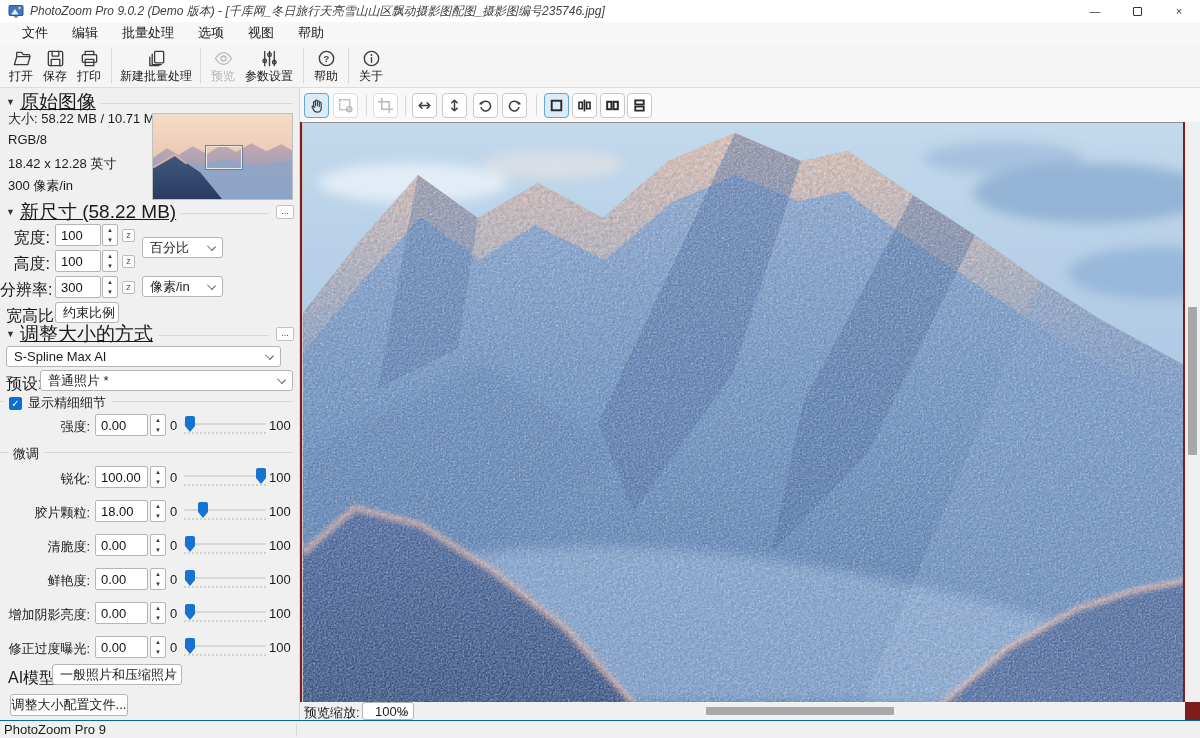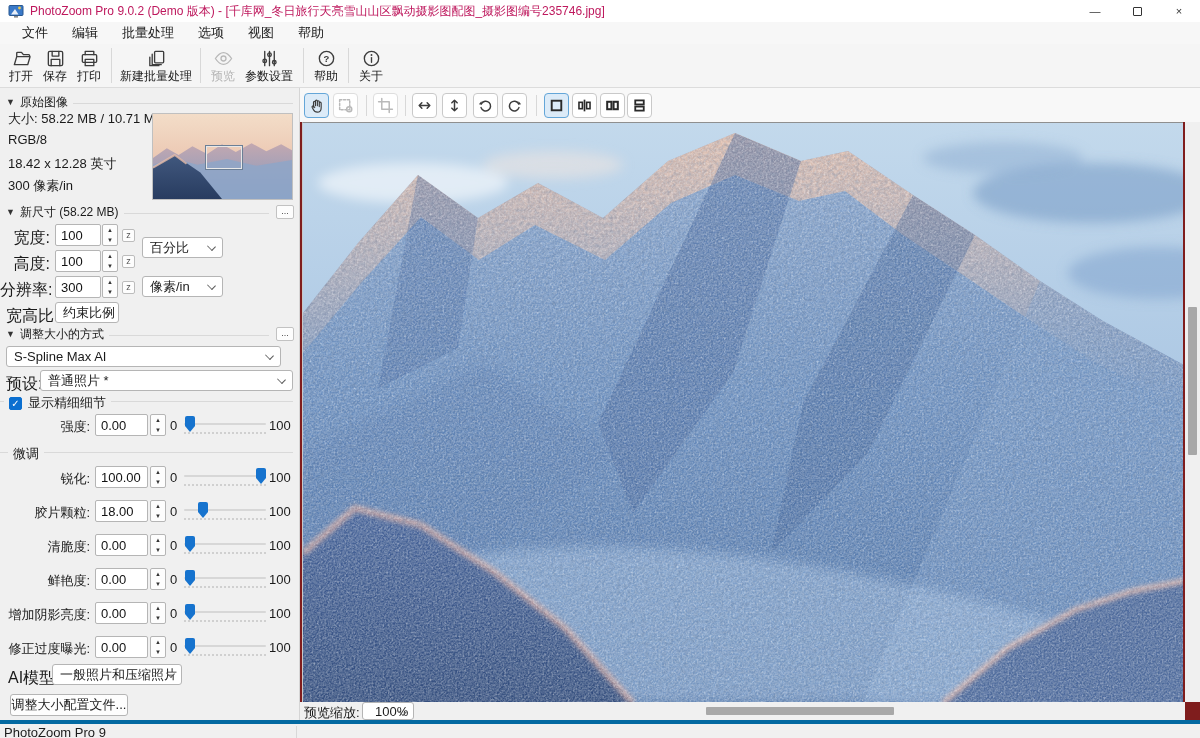--- a/index.html
+++ b/index.html
@@ -4,21 +4,21 @@
 <style>
   * { margin:0; padding:0; box-sizing:border-box; }
   html,body { width:1200px; height:738px; overflow:hidden; }
   body { font-family:"Liberation Sans","DejaVu Sans",sans-serif; font-size:13px; color:#1a1a1a; background:#f0f0f0; }
   .abs { position:absolute; }
   .window { position:relative; width:1200px; height:738px; background:#f0f0f0; }
 
   
   .titlebar { position:absolute; top:0; left:0; right:0; height:22px; background:#ffffff; display:flex; align-items:center; }
   .titlebar .appicon { margin:0 6px 0 8px; width:16px; height:16px; flex:none; }
-  .titlebar .title { font-size:12px; color:#be185d; white-space:nowrap; }
+  .titlebar .title { font-size:12px; color:#404040; white-space:nowrap;font-style:italic; }
   .winbtns { margin-left:auto; display:flex; height:100%; }
   .winbtn { width:42px; height:100%; display:flex; align-items:center; justify-content:center; font-size:11px; color:#333; }
   .winbtn .maxbox { width:9px; height:9px; border:1px solid #333; border-radius:1px; }
 
   
   .menubar { position:absolute; top:22px; left:0; right:0; height:22px; background:#f7f7f7; display:flex; align-items:center; padding-left:10px; gap:0; }
   .menuitem { padding:2px 12px; font-size:13px; }
 
   
   .toolbar { position:absolute; top:44px; left:0; right:0; height:44px; background:#f5f5f5; border-bottom:1px solid #dcdcdc; display:flex; align-items:stretch; padding-left:4px; }
@@ -29,21 +29,21 @@
   .tbtn .tlabel { font-size:12px; line-height:13px; white-space:nowrap; }
   .tbtn.disabled .tlabel { color:#b4b4b4; }
   .tsep { width:1px; background:#d8d8d8; margin:4px 5px; }
 
   
   .content { position:absolute; top:88px; left:0; width:1200px; height:632px; }
   .panel { position:absolute; left:0; top:0; width:300px; height:632px; background:#f0f0f0; border-right:1px solid #d5d5d5; }
 
   .sechdr { position:absolute; left:6px; right:6px; height:16px; display:flex; align-items:center; gap:5px; }
   .sechdr .tri { font-size:9px; color:#333; }
-  .sechdr .stitle { font-size:12px; white-space:nowrap; }
+  .sechdr .stitle { font-size:19px; white-space:nowrap;text-decoration:underline; }
   .sechdr .hline { flex:1; height:1px; background:#d9d9d9; margin-top:2px; }
   .dotsbtn { width:18px; height:14px; border:1px solid #c2c2c2; border-radius:2px; background:#fdfdfd; font-size:9px; line-height:10px; text-align:center; color:#444; }
 
   .infoline { position:absolute; left:8px; font-size:13px; white-space:nowrap; }
 
   .thumb { position:absolute; left:152px; top:25px; width:141px; height:87px; border:1px solid #c0c0c0; }
   .thumb svg { width:100%; height:100%; display:block; }
   .selrect { position:absolute; left:53px; top:32px; width:36px; height:23px; border:1px solid #e8e8e8; outline:1px solid #6b7f96; }
 
   .field { position:absolute; height:22px; border:1px solid #b5b5b5; border-radius:2px; background:#fff; font-size:13px; padding:0 5px; font-family:"Liberation Sans","DejaVu Sans",sans-serif; color:#111; }
@@ -86,21 +86,21 @@
   .viewport { position:absolute; left:2px; top:34px; width:881px; height:580px; border-top:1px solid #8f8f8f; border-left:1px solid #c9c9c9; overflow:hidden; background:#7fa0c8; }
   .viewport svg { display:block; width:881px; height:580px; }
 
   .vscroll { position:absolute; right:0; top:34px; width:15px; height:580px; background:#f0f0f0; }
   .vthumb { position:absolute; left:3px; width:9px; background:#a8a8a8; border-radius:1px; }
   .pbottom { position:absolute; left:0; right:15px; top:614px; height:18px; background:#f0f0f0; }
   .hthumb { position:absolute; top:5px; height:8px; background:#a8a8a8; border-radius:1px; }
   .pzlabel { position:absolute; left:4px; top:2px; font-size:13px; white-space:nowrap; }
 
   
-  .statusbar { position:absolute; left:0; right:0; top:720px; height:18px; background:#f0f0f0; border-top:4px solid #0369a1; }
+  .statusbar { position:absolute; left:0; right:0; top:720px; height:18px; background:#f0f0f0; border-top:1px solid #0369a1; }
   .statusbar .stext { position:absolute; left:4px; top:1px; font-size:13px; }
   .ssep { position:absolute; top:2px; width:1px; height:14px; background:#d8d8d8; }
 
   .icon-stroke { fill:none; stroke:#3c3c3c; stroke-width:1.4; stroke-linecap:round; stroke-linejoin:round; }
   .icon-gray  { fill:none; stroke:#b9b9b9; stroke-width:1.4; stroke-linecap:round; stroke-linejoin:round; }
 </style>
 </head>
 <body>
 
 <div class="window">

